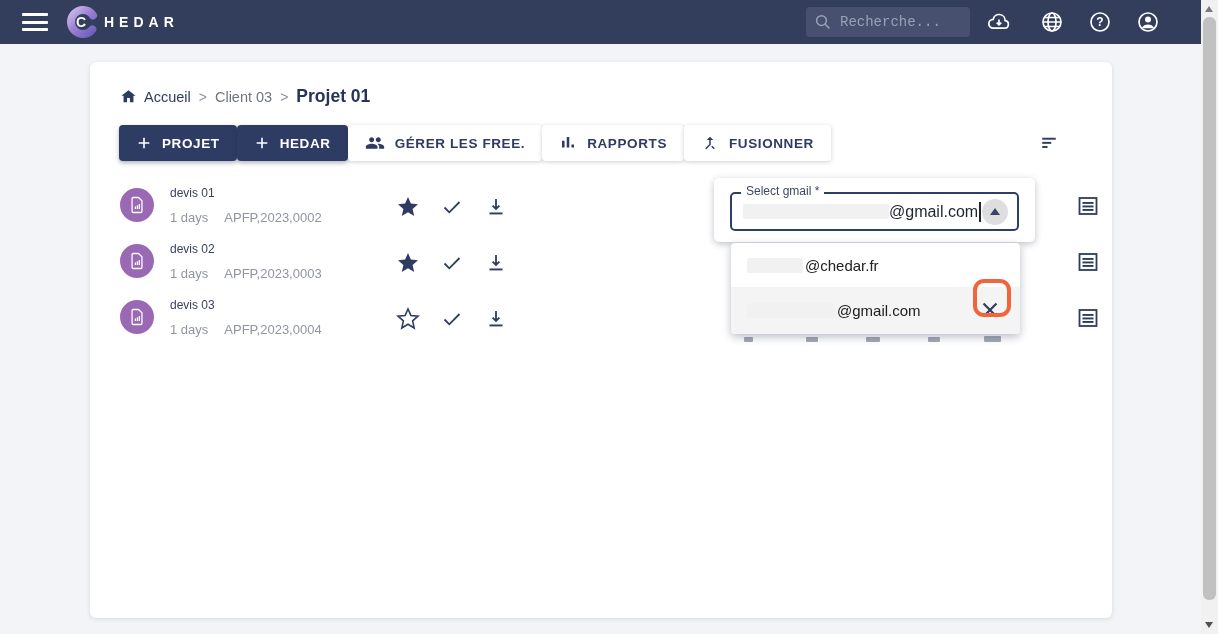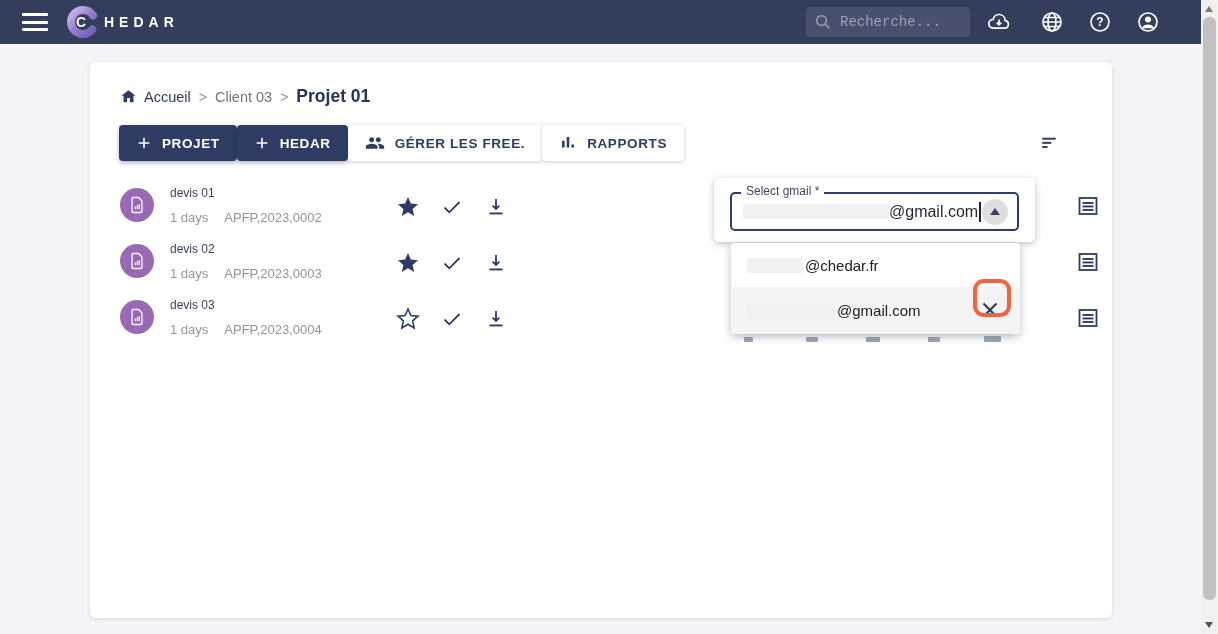--- a/index.html
+++ b/index.html
@@ -189,20 +189,28 @@
       <div class="btn btn-outline">
         <span style="width:18px;height:18px;">
           <svg class="icon-svg" viewBox="0 0 24 24">
               <rect x="4" y="9" width="3.4" height="9" fill="#2E3B63"></rect>
               <rect x="10.3" y="4" width="3.4" height="14" fill="#2E3B63"></rect>
               <rect x="16.6" y="14" width="3.4" height="4" fill="#2E3B63"></rect>
             </svg>
         </span>
         <span>RAPPORTS</span>
       </div>
+      <div class="btn btn-outline">
+        <span style="width:18px;height:18px;">
+          <svg class="icon-svg" viewBox="0 0 24 24">
+              <path d="M17 20.41 18.41 19 15 15.59 13.59 17l3.41 3.41zM7.5 8H11v5.59L5.59 19 7 20.41l6-6V8h3.5L12 3.5 7.5 8z" fill="#2E3B63"></path>
+            </svg>
+        </span>
+        <span>FUSIONNER</span>
+      </div>
     </div>
 
     <span class="sort-icon">
       <svg class="icon-svg" viewBox="0 0 24 24">
           <rect x="3" y="5" width="18" height="2.6" fill="#2E3B63"></rect>
           <rect x="3" y="10.5" width="12" height="2.6" fill="#2E3B63"></rect>
           <rect x="3" y="16" width="7" height="2.6" fill="#2E3B63"></rect>
         </svg>
     </span>
 

